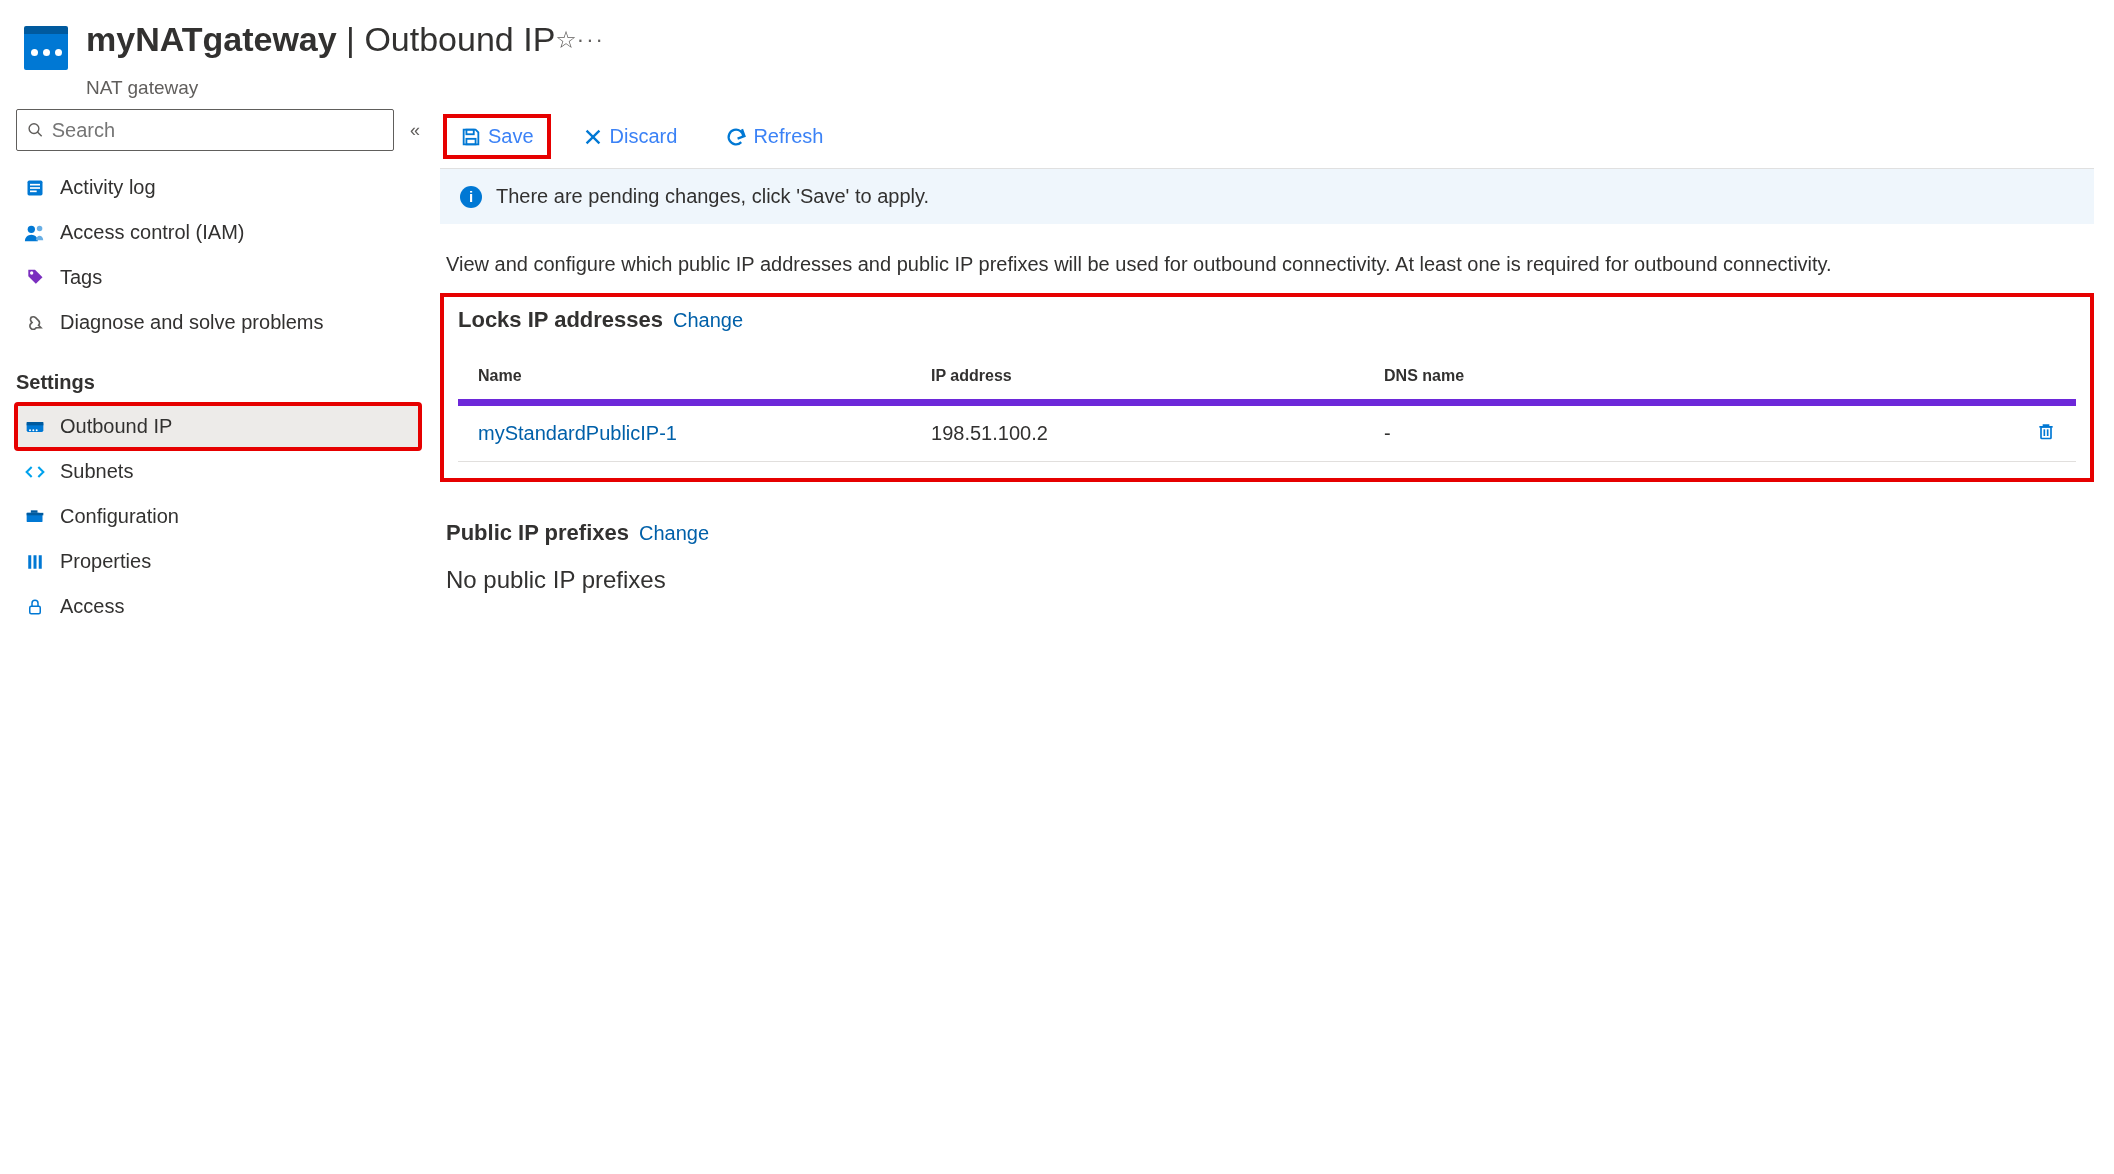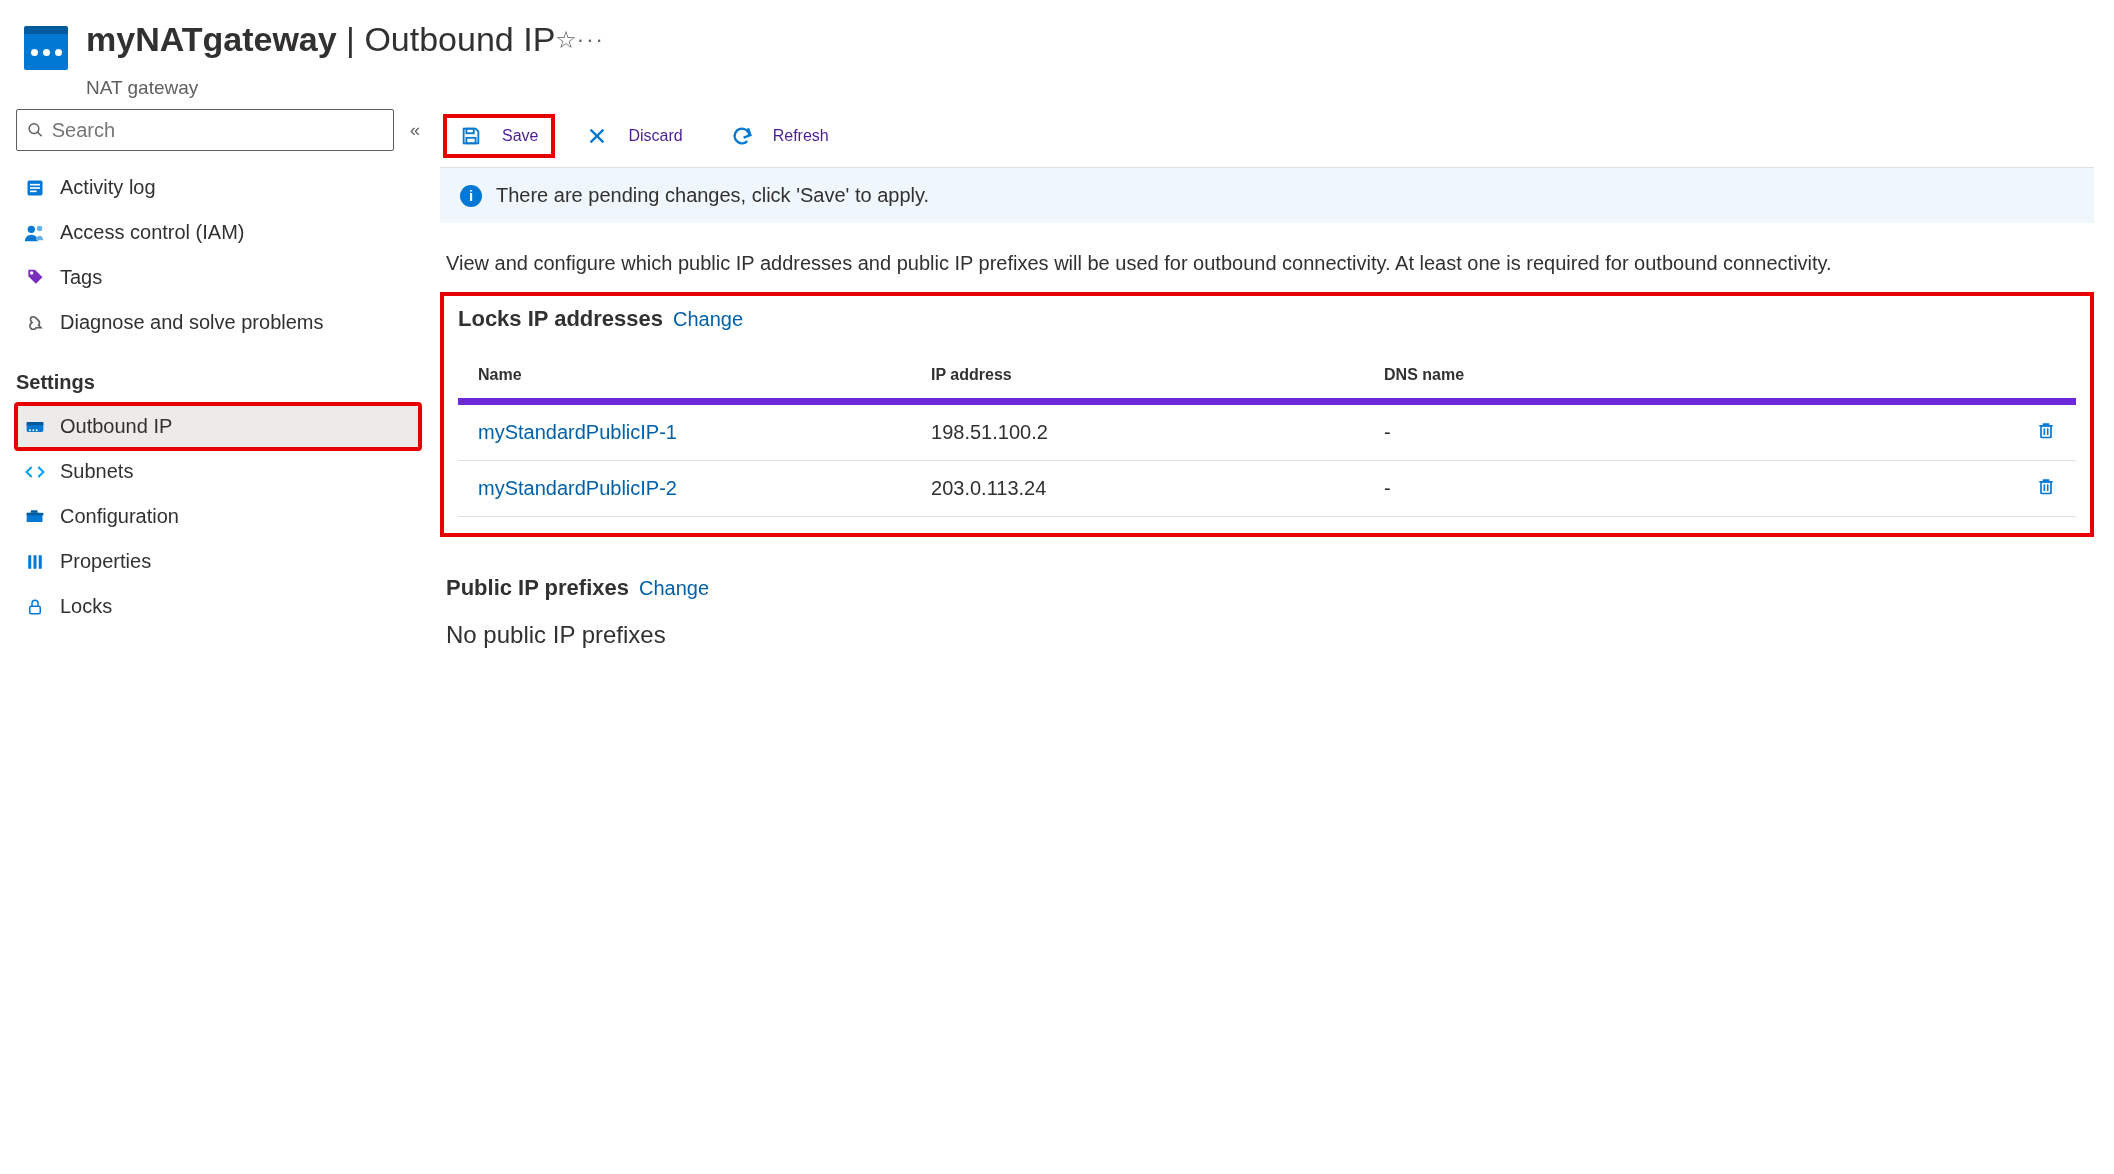--- a/index.html
+++ b/index.html
@@ -49,21 +49,21 @@
     display: flex; align-items: center; gap: 14px; padding: 11px 8px;
     font-size: 20px; color: #323130; cursor: pointer; border-radius: 2px;
   }
   .nav-item.active { background: #edebe9; }
   .nav-highlight { outline: 4px solid #e60000; outline-offset: -2px; }
   .nav-icon { width: 22px; height: 22px; display: flex; align-items: center; justify-content: center; font-size: 20px; }
 
   
   .main { flex: 1; padding: 0 20px 0 0; display: flex; flex-direction: column; }
   .toolbar { display: flex; align-items: center; gap: 20px; padding: 8px 0 12px 6px; }
-  .tb-btn { display: flex; align-items: center; gap: 20px; padding: 8px 14px; font-size: 16px; cursor: pointer; color: #4c1d95; }
+  .tb-btn { display: flex; align-items: center; gap: 6px; padding: 8px 14px; font-size: 20px; cursor: pointer; color: #3b82f6; }
   .tb-btn svg { display: block; }
   .save-highlight { outline: 4px solid #e60000; outline-offset: -1px; }
   .info-bar {
     background: #eff6fc; border-top: 1px solid #e0e0e0; padding: 16px 20px;
     display: flex; align-items: center; gap: 14px; font-size: 20px; color: #323130;
   }
   .info-icon-circle {
     width: 22px; height: 22px; background: #0078d4; border-radius: 50%; color: #fff;
     display: flex; align-items: center; justify-content: center; font-weight: 700; font-size: 15px;
   }
@@ -219,21 +219,21 @@
         </span>
         <span>Properties</span>
       </div>
       <div class="nav-item">
         <span class="nav-icon ic-locks">
           <svg width="18" height="20" viewBox="0 0 24 24" fill="none" stroke="#0078d4" stroke-width="2">
               <rect x="5" y="11" width="14" height="10" rx="2"></rect>
               <path d="M8 11V7a4 4 0 018 0v4"></path>
             </svg>
         </span>
-        <span>Locks</span>
+        <span>Access</span>
       </div>
     </div>
 
     <div class="main">
 
       <div class="toolbar">
         <div class="tb-btn save-highlight">
           <svg width="22" height="22" viewBox="0 0 24 24" fill="none" stroke="#0078d4" stroke-width="2">
               <path d="M4 4h13l3 3v13H4z"></path>
               <rect x="7" y="4" width="8" height="5"></rect>
@@ -288,36 +288,20 @@
                   <svg width="20" height="22" viewBox="0 0 24 24" fill="none" stroke="#0078d4" stroke-width="2">
                       <rect x="6" y="7" width="12" height="14" rx="1"></rect>
                       <line x1="10" y1="10" x2="10" y2="18"></line>
                       <line x1="14" y1="10" x2="14" y2="18"></line>
                       <line x1="4" y1="7" x2="20" y2="7"></line>
                       <path d="M9 7V5h6v2"></path>
                     </svg>
                 </span>
               </td>
             </tr>
-            <tr>
-              <td class="name-cell">myStandardPublicIP-2</td>
-              <td>203.0.113.24</td>
-              <td>-</td>
-              <td style="text-align:right">
-                <span class="trash-icon">
-                  <svg width="20" height="22" viewBox="0 0 24 24" fill="none" stroke="#0078d4" stroke-width="2">
-                      <rect x="6" y="7" width="12" height="14" rx="1"></rect>
-                      <line x1="10" y1="10" x2="10" y2="18"></line>
-                      <line x1="14" y1="10" x2="14" y2="18"></line>
-                      <line x1="4" y1="7" x2="20" y2="7"></line>
-                      <path d="M9 7V5h6v2"></path>
-                    </svg>
-                </span>
-              </td>
-            </tr>
           </tbody>
         </table>
       </div>
 
       <div class="prefix-section">
         <div class="section-title-row">
           <span class="section-title">Public IP prefixes</span>
           <span class="link">Change</span>
         </div>
         <div class="prefix-empty">No public IP prefixes</div>

